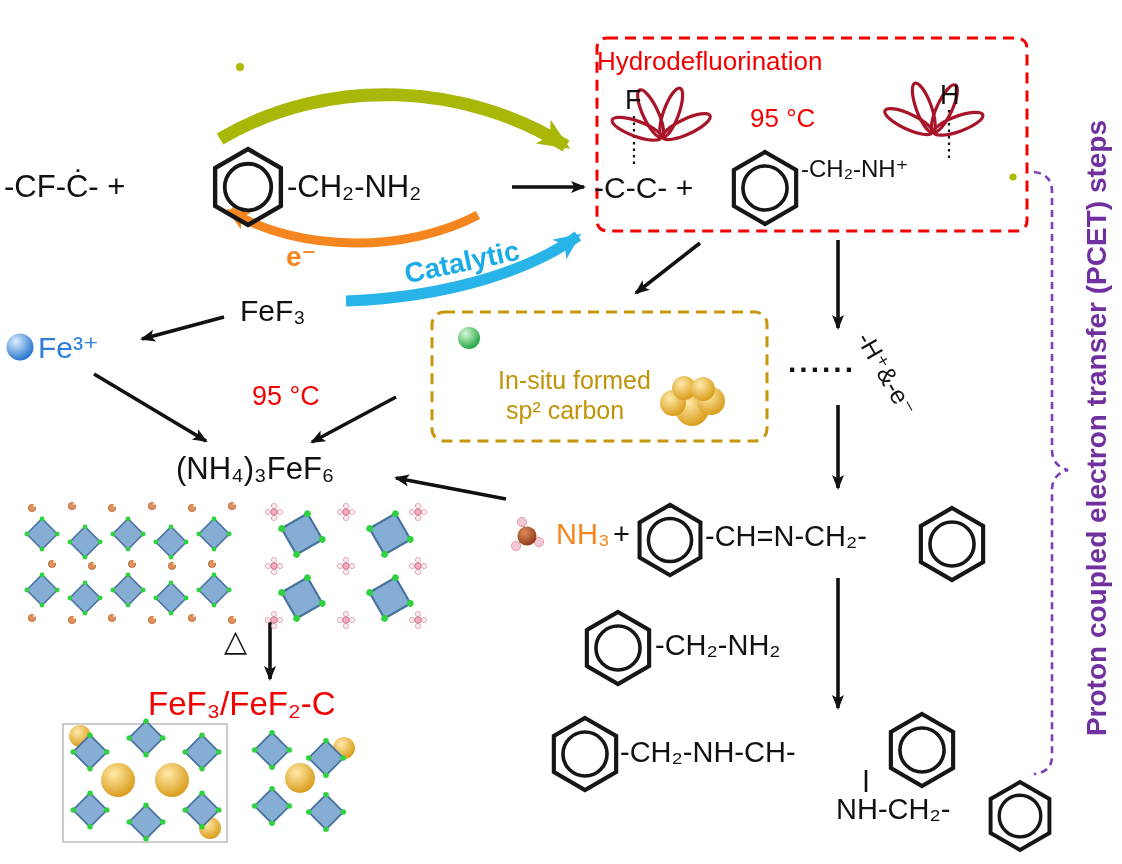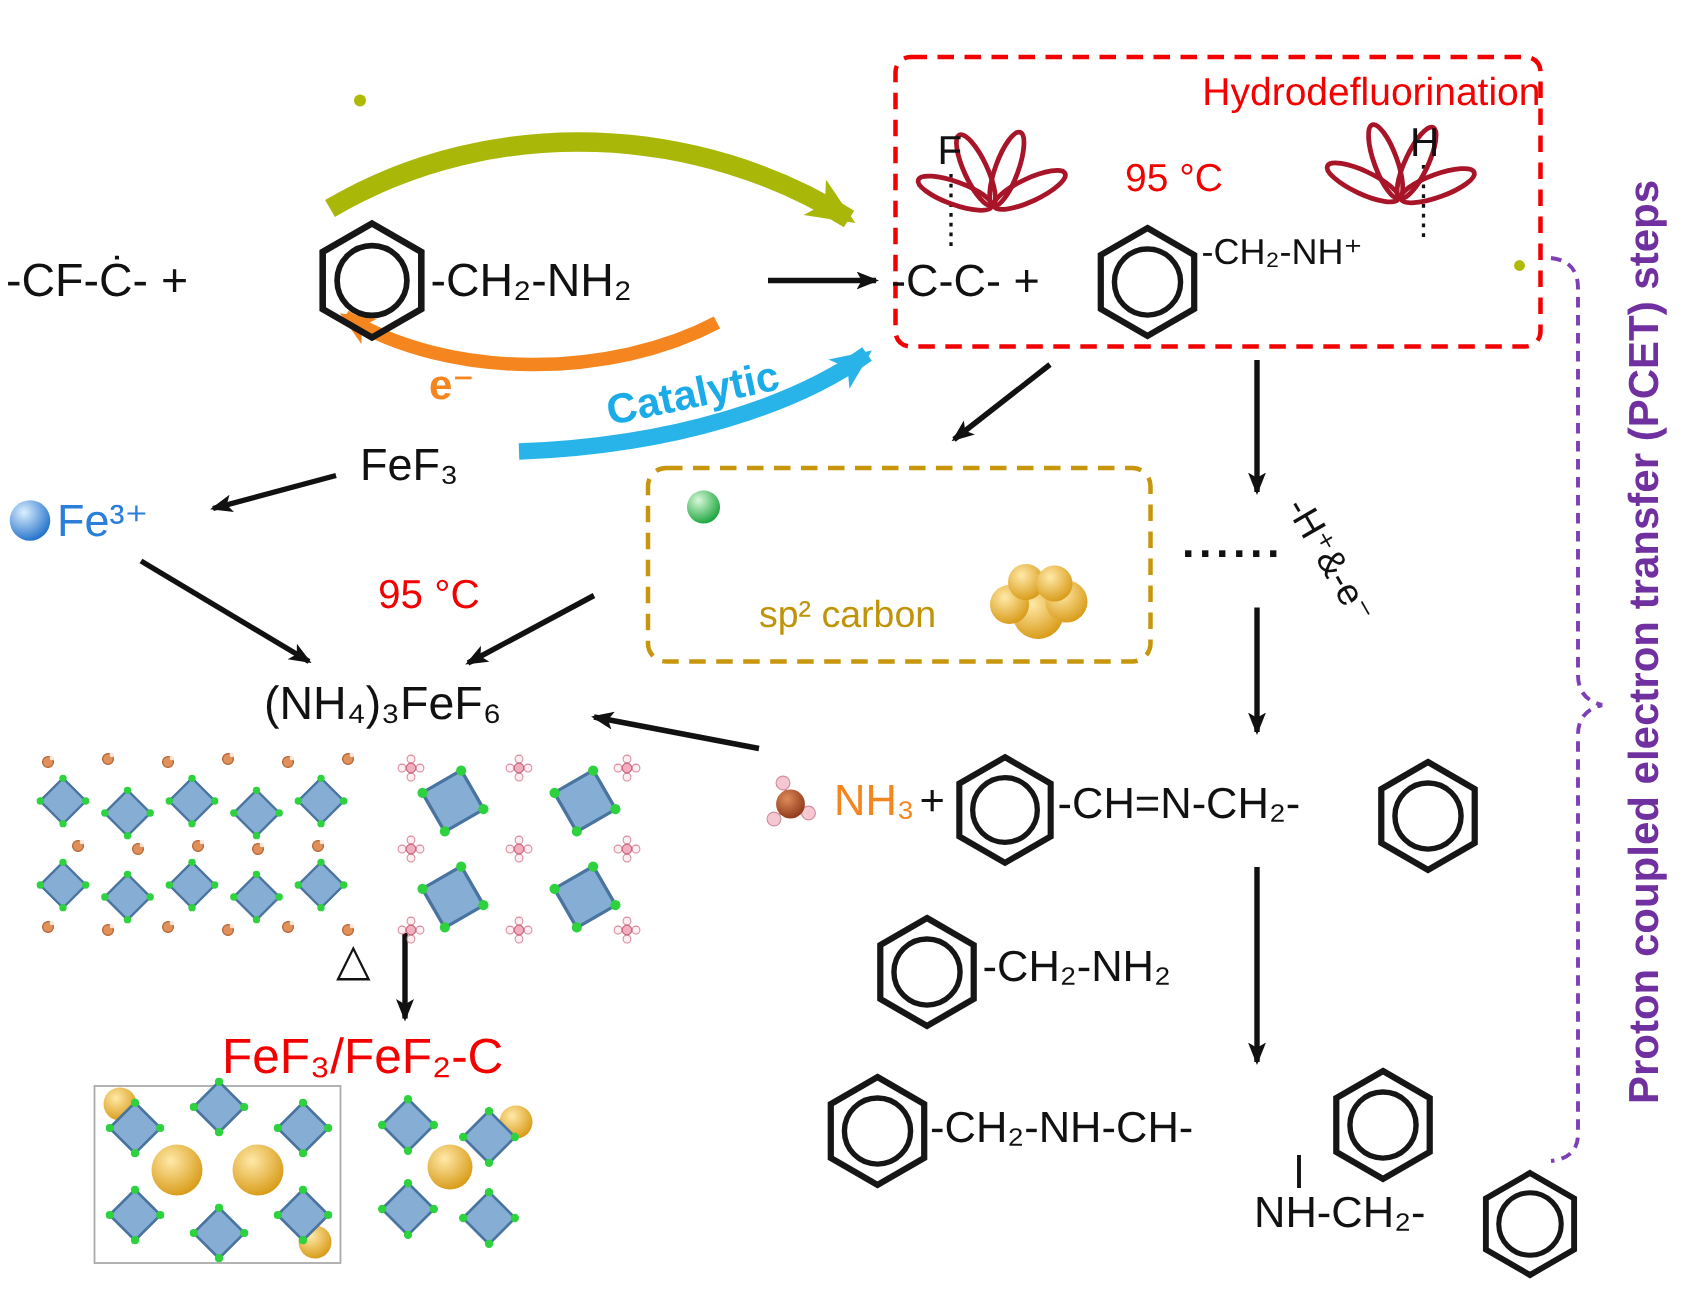--- a/index.html
+++ b/index.html
@@ -212,34 +212,35 @@
     <use href="#octa" transform="translate(30,84) scale(0.82)"></use>
         <use href="#octa" transform="translate(84,90) scale(0.82)"></use>
   </g>
 
   <path d="M1034,172 Q1052,174 1052,192 L1052,450 Q1052,466 1068,470 Q1052,474 1052,490 L1052,756 Q1052,772 1034,774" fill="none" stroke="#7c3fb5" stroke-width="2.6" stroke-dasharray="7,5"></path>
 </svg>
 
 <div class="t" style="left:4px;top:170px;font-size:31px">-CF-Ċ- +</div>
 <div class="t" style="left:287px;top:170px;font-size:31px">-CH₂-NH₂</div>
 
-<div class="t" style="left:597px;top:47px;width:430px;text-align:right;font-size:26px;color:#f30000">Hydrodefluorination</div>
+<div class="t" style="left:597px;top:47px;width:430px;text-align:left;font-size:26px;color:#f30000">Hydrodefluorination</div>
 <div class="t" style="left:625px;top:86px;font-size:27px">F</div>
 <div class="t" style="left:750px;top:104px;font-size:26px;color:#f30000">95 °C</div>
 <div class="t" style="left:940px;top:81px;font-size:27px">H</div>
 <div class="t" style="left:594px;top:171px;font-size:30px">-C-C- +</div>
 <div class="t" style="left:801px;top:156px;font-size:24px">-CH₂-NH⁺</div>
 
 <div class="t" style="left:286px;top:242px;font-size:28px;color:#f5861f;font-weight:600">e⁻</div>
 <div class="t ctr" style="left:462px;top:263px;font-size:28px;color:#1aabe8;font-weight:700;transform:translate(-50%,-50%) rotate(-12deg)">Catalytic</div>
 
 <div class="t" style="left:240px;top:294px;font-size:30px">FeF₃</div>
 <div class="t" style="left:38px;top:331px;font-size:30px;color:#2b7fd9">Fe³⁺</div>
 <div class="t" style="left:252px;top:382px;font-size:27px;color:#f30000">95 °C</div>
 
+<div class="t" style="left:498px;top:367px;font-size:25px;color:#c09409">In-situ formed</div>
 <div class="t" style="left:506px;top:397px;font-size:25px;color:#c09409">sp² carbon</div>
 
 <div class="t" style="left:176px;top:452px;font-size:31px">(NH₄)₃FeF₆</div>
 <div class="t" style="left:788px;top:345px;font-size:30px;font-weight:700;letter-spacing:3px">......</div>
 <div class="t ctr" style="left:886px;top:374px;font-size:25px;transform:translate(-50%,-50%) rotate(60deg)">-H⁺&amp;-e⁻</div>
 
 <div class="t" style="left:556px;top:519px;font-size:29px;color:#f5861f">NH₃</div>
 <div class="t" style="left:613px;top:519px;font-size:29px">+</div>
 <div class="t" style="left:705px;top:521px;font-size:29px">-CH=N-CH₂-</div>
 <div class="t" style="left:655px;top:630px;font-size:29px">-CH₂-NH₂</div>

